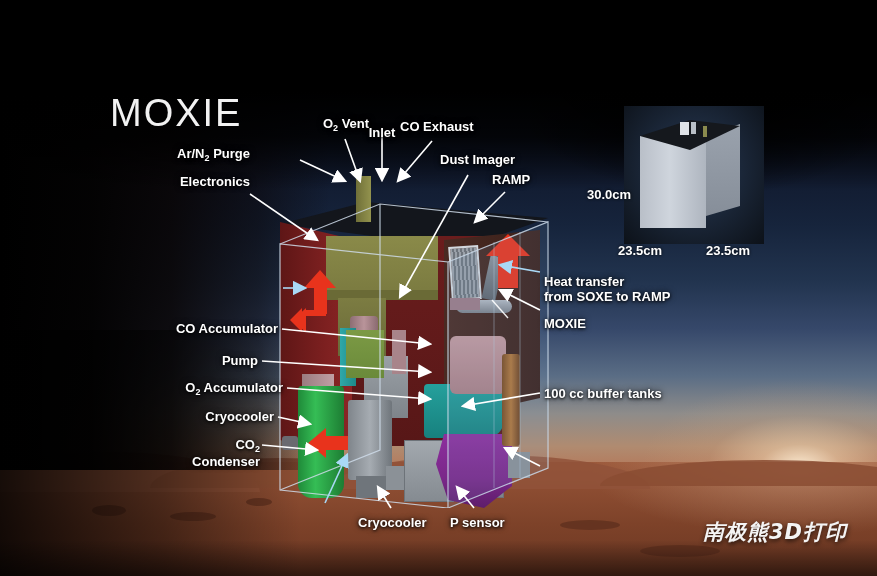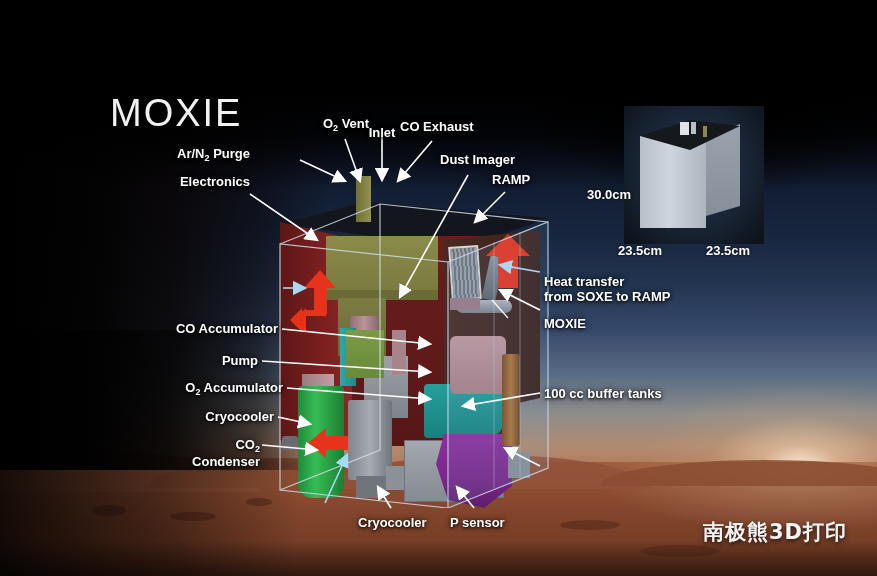--- a/index.html
+++ b/index.html
@@ -112,20 +112,21 @@
   .lbl sub { font-size:9px; vertical-align:baseline; position:relative; top:3px; }
 
   svg.leaders { position:absolute; inset:0; width:877px; height:576px; pointer-events:none; }
 
   
   .watermark {
     position:absolute; left:703px; top:518px;
     color:#f4f4f4; font-size:21px; font-weight:bold;
     letter-spacing:1px; text-shadow:0 2px 5px rgba(0,0,0,.8);
     font-family:"DejaVu Sans", sans-serif;
+    font-style:italic;
   }
 </style>
 </head>
 <body>
 
 <div id="stage">
 
   <div class="bg">
     <div class="bg-sky"></div>
     <div class="bg-ground"></div>

